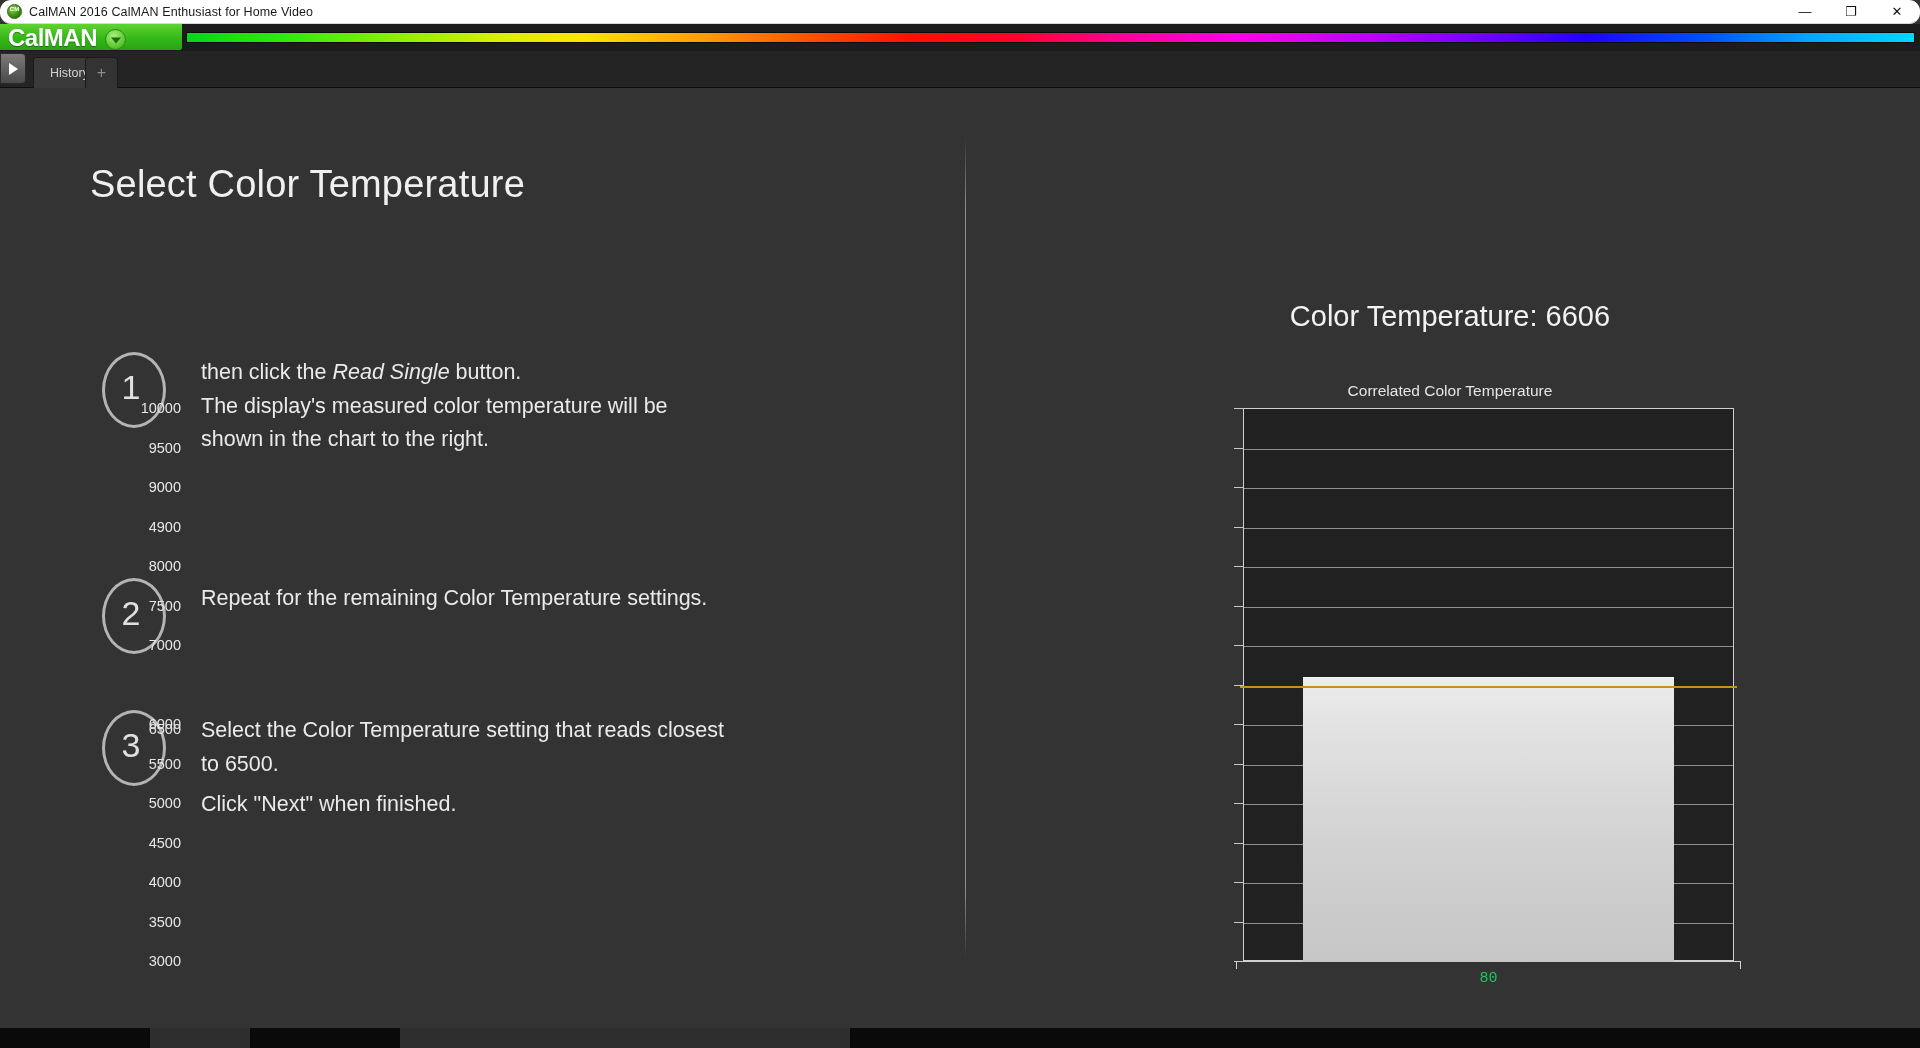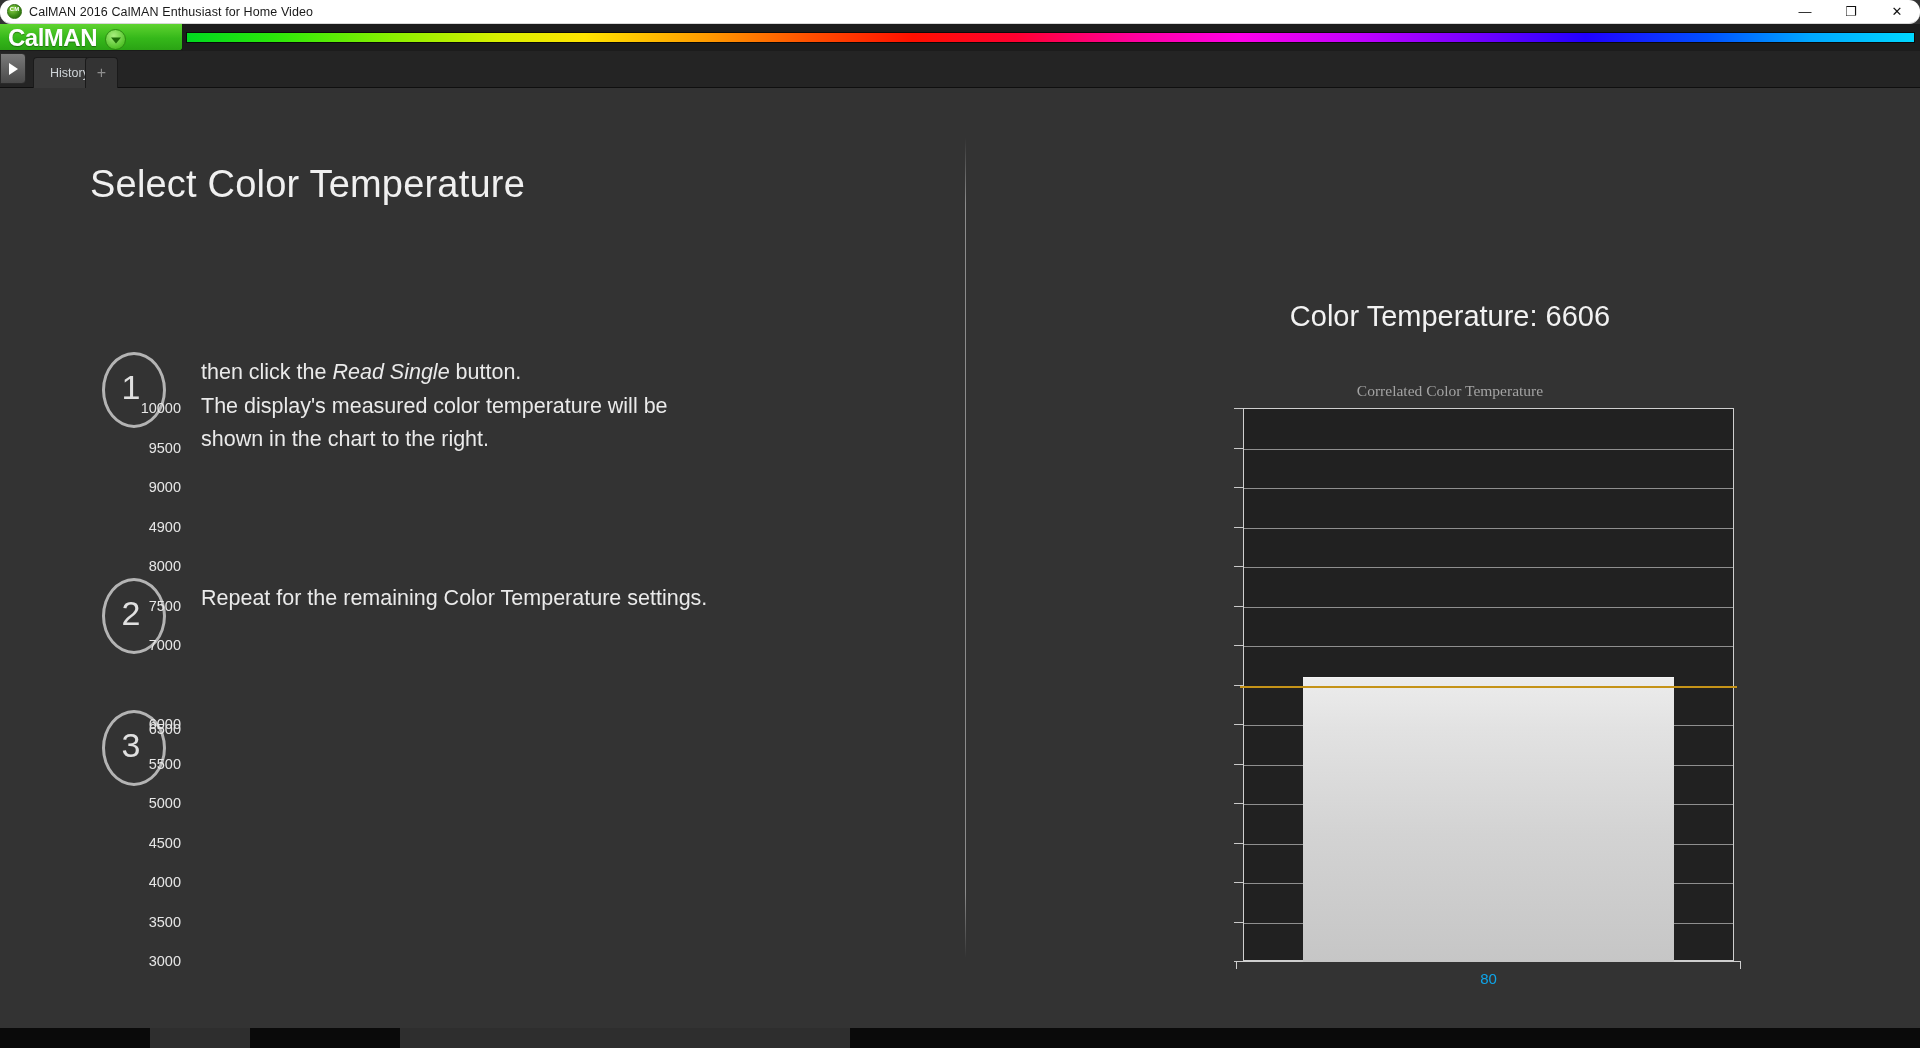--- a/index.html
+++ b/index.html
@@ -176,41 +176,41 @@
   .step-line { font-size: 21.5px; color: #eaeaea; line-height: 33.5px; white-space: nowrap; }
   .step-line em { font-style: italic; }
 
   
   .ct-value {
     position: absolute; left: 1000px; top: 212px; width: 900px;
     text-align: center; font-size: 29px; color: #f2f2f2;
   }
   .chart-title {
     position: absolute; left: 1000px; top: 294px; width: 900px;
-    text-align: center; font-size: 15.5px; color: #a3a3a3; font-family: Liberation Serif, serif;
+    text-align: center; font-size: 15.5px; color: #e5e5e5;
   }
   .plot {
     position: absolute; left: 1243px; top: 320px; width: 491px; height: 553px;
     background: #212121; border: 1px solid #cfcfcf;
   }
   .grid-h { position: absolute; left: 0; width: 100%; height: 1px; background: #8f8f8f; }
   .ref-line { position: absolute; left: -4px; width: calc(100% + 8px); height: 2px; background: #c59318; z-index: 4; }
   .bar {
     position: absolute; z-index: 3;
     background: linear-gradient(180deg,#ececec 0%,#e2e2e2 18%,#d3d3d3 55%,#c6c6c6 100%);
     border-top: 1px solid #f4f4f4;
   }
   .ytick {
     position: absolute; right: 1739px; width: 120px; text-align: right;
     font-size: 14.5px; color: #e6e6e6; transform: translateY(-50%);
   }
   .ytick-mark { position: absolute; left: 1234px; width: 9px; height: 1px; background: #c8c8c8; }
   .xlabel {
     position: absolute; top: 882px; left: 1243px; width: 491px;
-    text-align: center; font-size: 15px; color: #0ea5e9;
+    text-align: center; font-size: 15px; color: #22c55e; font-family: Liberation Mono, monospace;
   }
   .axis-bottom { position: absolute; left: 1236px; top: 873px; width: 505px; height: 1px; background: #cfcfcf; }
   .axis-tick-b { position: absolute; top: 873px; width: 1px; height: 8px; background: #cfcfcf; }
 
   .botstrip { position: absolute; left: 0; top: 1028px; width: 1920px; height: 20px; background: #0a0a0a; }
   .botstrip .seg { position: absolute; top: 0; height: 20px; background: #2e2e2e; }
 </style>
 </head>
 <body>
 
@@ -303,20 +303,25 @@
         <span>2</span>
       </div>
       <div class="step-body">
         <div class="step-line"><span>Repeat for the remaining Color Temperature settings.</span></div>
       </div>
     </div>
 
     <div class="step" style="left:94px; top:620px;">
       <div class="step-num">
         <span>3</span>
+      </div>
+      <div class="step-body">
+        <div class="step-line"><span>Select the Color Temperature setting that reads closest</span></div>
+        <div class="step-line"><span>to 6500.</span></div>
+        <div class="step-line" style="margin-top:7px;"><span>Click "Next" when finished.</span></div>
       </div>
     </div>
 
     <div class="ct-value">Color Temperature: 6606</div>
     <div class="chart-title">Correlated Color Temperature</div>
 
     <div class="plot" id="plot">
         <div class="grid-h" style="top: 39.5px;"></div>
         <div class="grid-h" style="top: 79px;"></div>
         <div class="grid-h" style="top: 118.5px;"></div>

